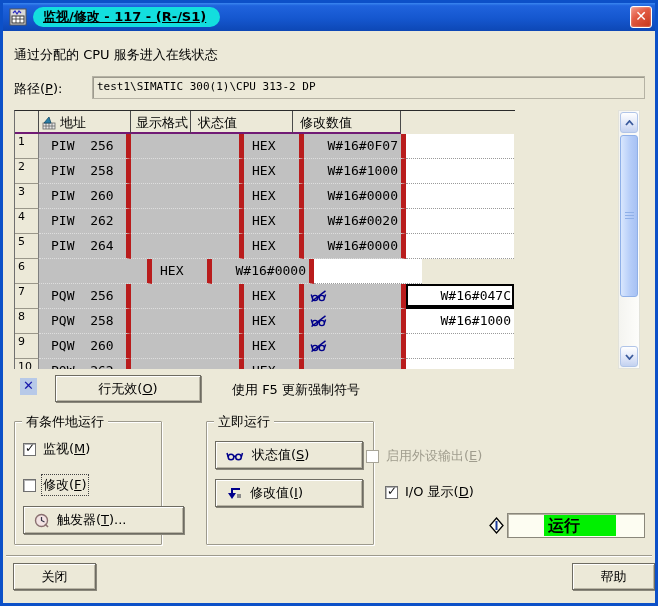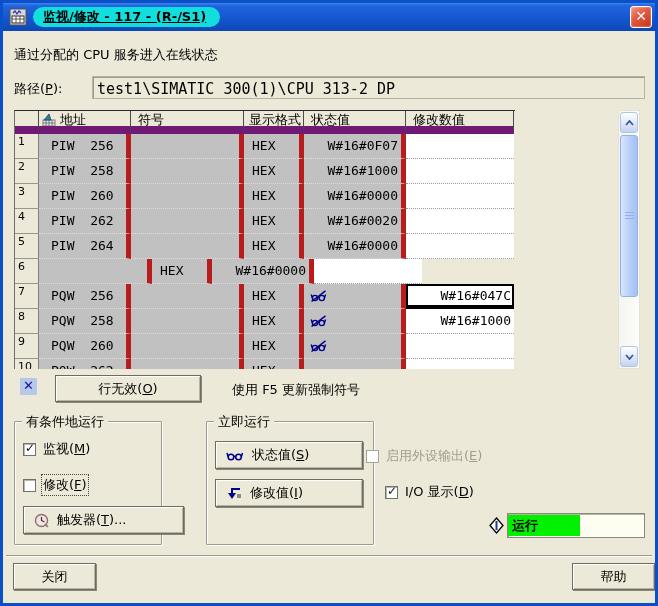--- a/index.html
+++ b/index.html
@@ -31,32 +31,32 @@
     cursor:default;
   }
   
   .content { position:relative; width:652px; height:572px; background:#ece9d8; }
   .info-text { position:absolute; left:11px; top:15px; }
   .path-label { position:absolute; left:11px; top:49px; }
   .path-field {
     position:absolute; left:89px; top:45px; width:553px; height:23px;
     background:#ece9d8; border:1px solid #b5b2a4;
     box-shadow:inset 1px 1px 0 #9d9a8d;
-    font-family:"DejaVu Sans Mono",monospace; font-size:15px;
+    font-family:"DejaVu Sans Mono",monospace; font-size:11px;
     padding:3px 4px; white-space:pre; overflow:hidden;
   }
   
   .vat-table {
     position:absolute; left:11px; top:79px; width:501px; height:259px;
     border-top:1px solid #2a2a2a; border-left:1px solid #6f6f6f;
     overflow:hidden; background:#ece9d8;
   }
   .thead { display:flex; height:23px; }
   .hcell {
-    background:#ece9d8; border-right:1px solid #4a4a4a; border-bottom:8px solid #701a75;
+    background:#ece9d8; border-right:1px solid #4a4a4a; border-bottom:2px solid #701a75;
     padding:2px 4px 0 7px; white-space:nowrap; overflow:hidden;
     display:flex; align-items:center; gap:4px;
   }
   .trow { display:flex; height:25px; }
   .cell { overflow:hidden; white-space:pre; }
   .c-num  { width:24px;  background:#ece9d8; border-right:1px solid #7f7f7f; border-bottom:1px solid #9a978a; font-size:11px; padding:1px 0 0 3px; }
   .c-addr { width:92px; }
   .c-sym  { width:113px; }
   .c-fmt  { width:60px; }
   .c-status { width:102px; }
@@ -141,21 +141,21 @@
   .cb-io { left:382px; top:452px; }
   .run-diamond { position:absolute; left:486px; top:486px; }
   .run-field {
     position:absolute; left:504px; top:482px; width:138px; height:25px;
     background:#fdfdf2; border:1px solid #8a877b;
     box-shadow:inset 1px 1px 0 #b5b2a4;
     display:flex; align-items:center; overflow:hidden;
   }
   .run-text {
     display:inline-block; height:21px; line-height:21px;
-    padding:0 2px 0 4px; min-width:72px; font-size:13px; font-weight:bold;
+    padding:0 2px 0 4px; min-width:72px; font-size:16px; font-weight:bold;margin-left:36px;
   }
 
   
   .separator {
     position:absolute; left:3px; top:524px; width:646px; height:2px;
     border-top:1px solid #9d9a8d; border-bottom:1px solid #fff;
   }
   .btn-close { position:absolute; left:10px;  top:532px; width:83px; height:27px; }
   .btn-help  { position:absolute; left:569px; top:532px; width:83px; height:27px; }
 
@@ -192,21 +192,20 @@
         <div class="hcell h-addr">
           <span>
             <svg width="14" height="14" viewBox="0 0 14 14">
               <rect x="1" y="7" width="12" height="6" fill="#e8e8e8" stroke="#666" stroke-width="0.8"></rect>
               <path d="M1 10 H13 M4 7 V13 M7 7 V13 M10 7 V13" stroke="#666" stroke-width="0.8"></path>
               <polygon points="2,7 7,1 9,7" fill="#2a7fa8" stroke="#114a66" stroke-width="0.8"></polygon>
             </svg>
           </span>
           <span>地址</span>
         </div>
-        <div class="hcell h-sym">符号</div>
         <div class="hcell h-fmt">显示格式</div>
         <div class="hcell h-status">状态值</div>
         <div class="hcell h-mod">修改数值</div>
       </div>
       <div>
           <div class="trow">
             <div class="cell c-num">1</div>
             <div class="cell c-addr">PIW  256</div>
             <div class="cell c-sym"></div>
             <div class="cell c-fmt">HEX</div>

